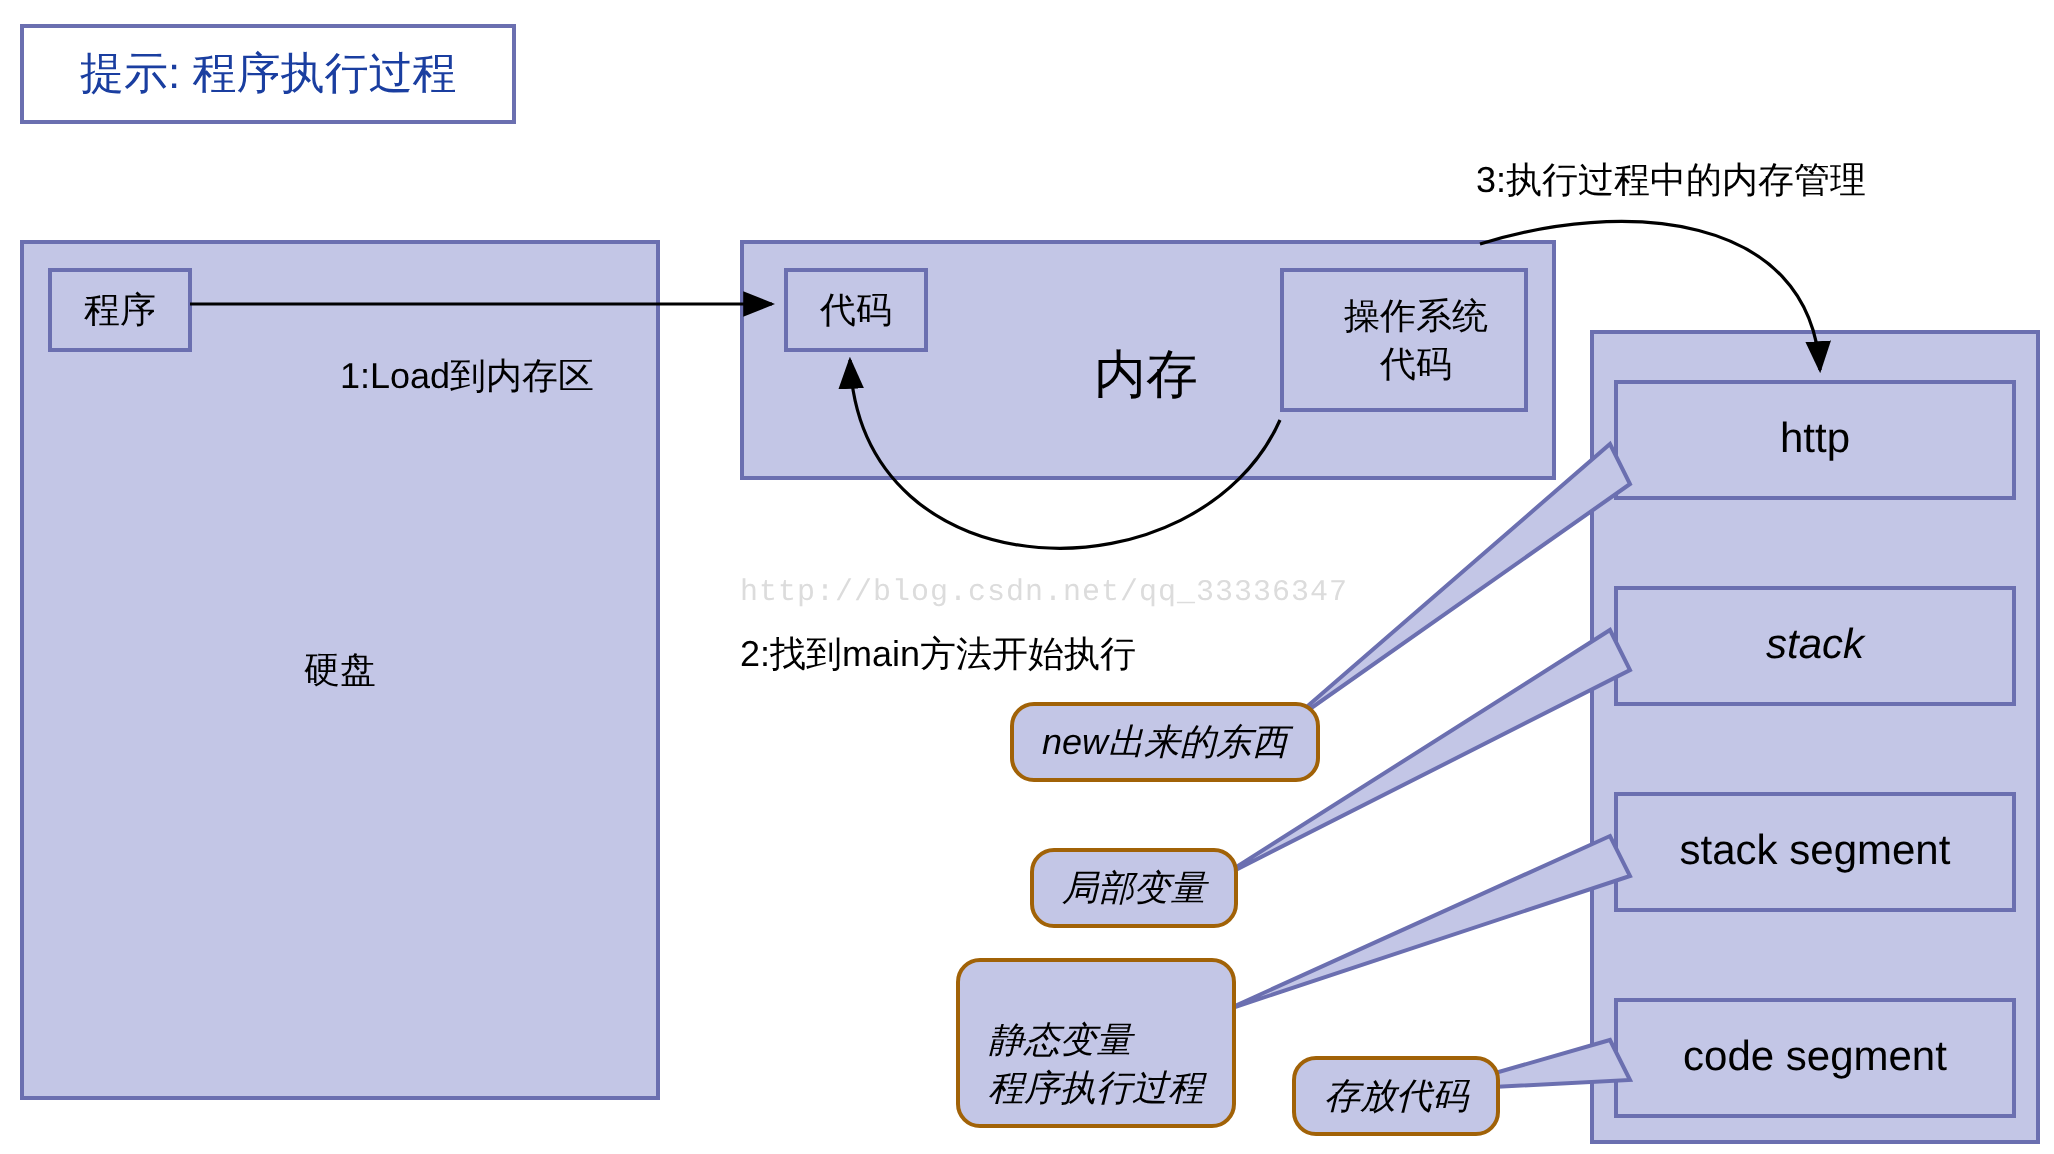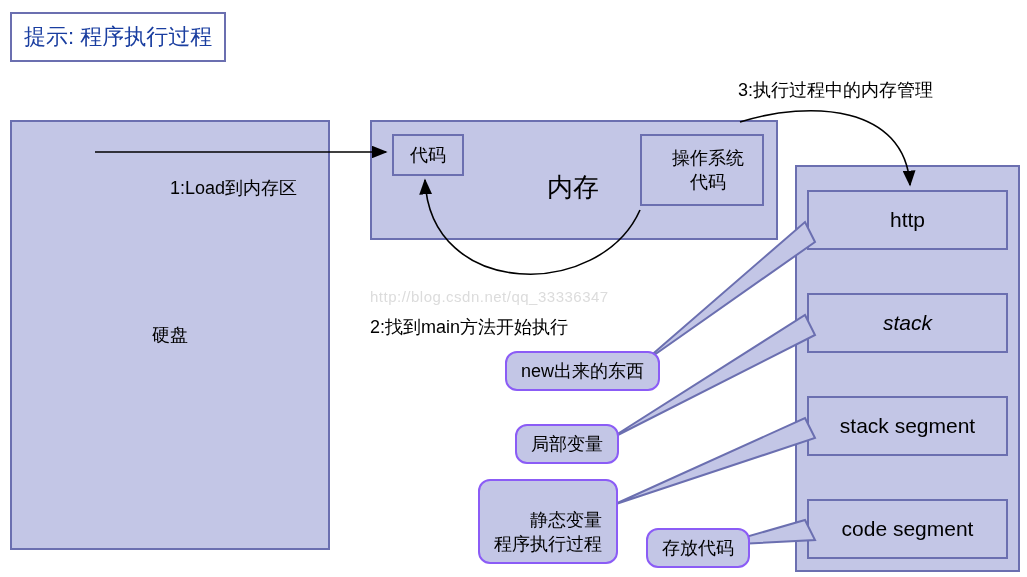--- a/index.html
+++ b/index.html
@@ -18,57 +18,61 @@
     border: 2px solid #6b6fb0;
   }
   .label {
     position: absolute;
     white-space: nowrap;
   }
   .title-box {
     position: absolute;
     border: 2px solid #6b6fb0;
     background: white;
-    padding: 8px 12px;
+    padding: 8px 28px;
     color: #1a3ea0;
     font-size: 22px;
   }
   .bubble {
     position: absolute;
     background: #c3c6e6;
-    border: 2px solid #8b5cf6;
+    border: 2px solid #a16207;
     border-radius: 12px;
     padding: 6px 14px;
-    text-align: right;
+    text-align: left;
     z-index: 5;
+    font-style: italic;
   }
   svg.arrows {
     position: absolute;
     top: 0; left: 0;
     width: 1027px; height: 577px;
     pointer-events: none;
     z-index: 3;
   }
   .watermark {
     position: absolute;
     color: #dcdcdc;
     font-size: 15px;
     letter-spacing: 0.5px;
-    font-family: Liberation Sans, sans-serif;
+    font-family: Liberation Mono, monospace;
     z-index: 1;
   }
 </style>
 </head>
 <body>
 
 <div class="title-box" style="left:10px; top:12px;">
   <span>提示: 程序执行过程</span>
 </div>
 
 <div class="box" style="left:10px; top:120px; width:320px; height:430px;">
+  <div class="box" style="left:12px; top:12px; width:72px; height:42px; display:flex; align-items:center; justify-content:center;">
+    <span>程序</span>
+  </div>
   <div class="label" style="left:50%; top:50%; transform:translate(-50%,-50%); font-size:18px;">硬盘</div>
 </div>
 
 <div class="box" style="left:370px; top:120px; width:408px; height:120px;">
   <div class="box" style="left:20px; top:12px; width:72px; height:42px; display:flex; align-items:center; justify-content:center;">
     <span>代码</span>
   </div>
   <div class="label" style="left:175px; top:48px; font-size:26px;">内存</div>
   <div class="box" style="left:268px; top:12px; width:124px; height:72px; display:flex; align-items:center; justify-content:center; text-align:center; white-space:pre-line;padding-left:12px;">
     <span>操作系统

